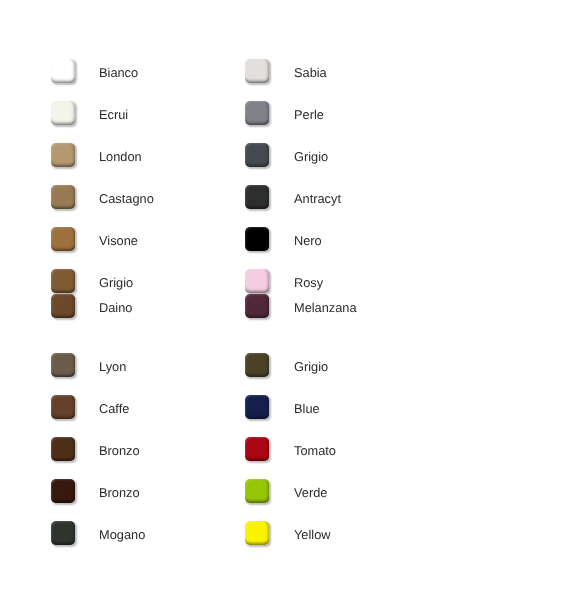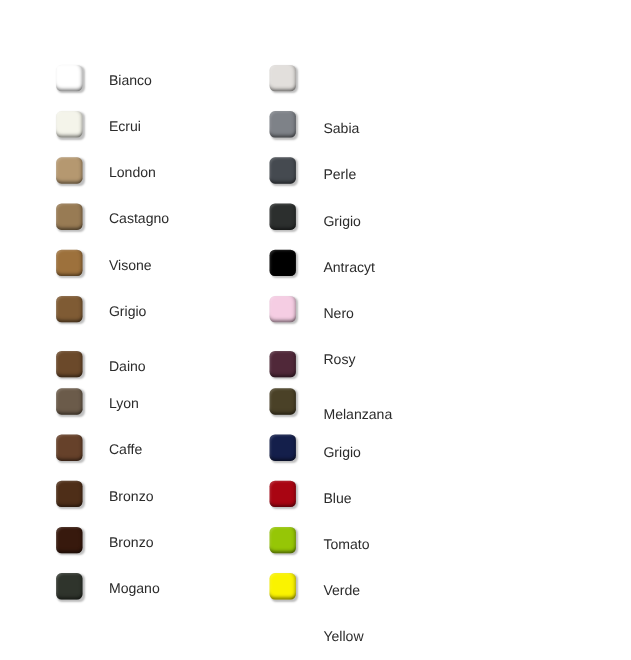--- a/index.html
+++ b/index.html
@@ -33,21 +33,21 @@
     position: absolute;
     height: 26px;
     width: 190px;
   }
   .swatch-row:nth-child(1) { top: 59px; }
   .swatch-row:nth-child(2) { top: 101px; }
   .swatch-row:nth-child(3) { top: 143px; text-align: center; }
   .swatch-row:nth-child(4) { top: 185px; }
   .swatch-row:nth-child(5) { top: 227px; }
   .swatch-row:nth-child(6) { top: 269px; }
-  .swatch-row:nth-child(7) { top: 319px; }
+  .swatch-row:nth-child(7) { top: 294px; }
   .swatch-row:nth-child(8) { top: 353px; }
   .swatch-row:nth-child(9) { top: 395px; }
   .swatch-row:nth-child(10) { top: 437px; }
   .swatch-row:nth-child(11) { top: 479px; }
   .swatch-row:nth-child(12) { top: 521px; }
   .swatch-chip {
     position: absolute;
     left: 0;
     top: 0;
     width: 24px;
@@ -63,21 +63,21 @@
     position: absolute;
     top: 0;
     height: 25px;
     line-height: 27px;
     font-size: 12.8px;
     color: #2b2b2b;
     -webkit-font-smoothing: antialiased;
     white-space: nowrap;
   }
   .col1 .swatch-label { left: 48px; }
-  .col2 .swatch-label { left: 49px; margin-top: 44px; }
+  .col2 .swatch-label { left: 49px; }
 </style>
 </head>
 <body>
 
 <div id="swatch-chart">
   <div class="swatch-column col1">
     <div class="swatch-row">
       <div class="swatch-chip" style="background-color: rgb(255, 255, 255);"></div>
       <div class="swatch-label">Bianco</div>
     </div>

